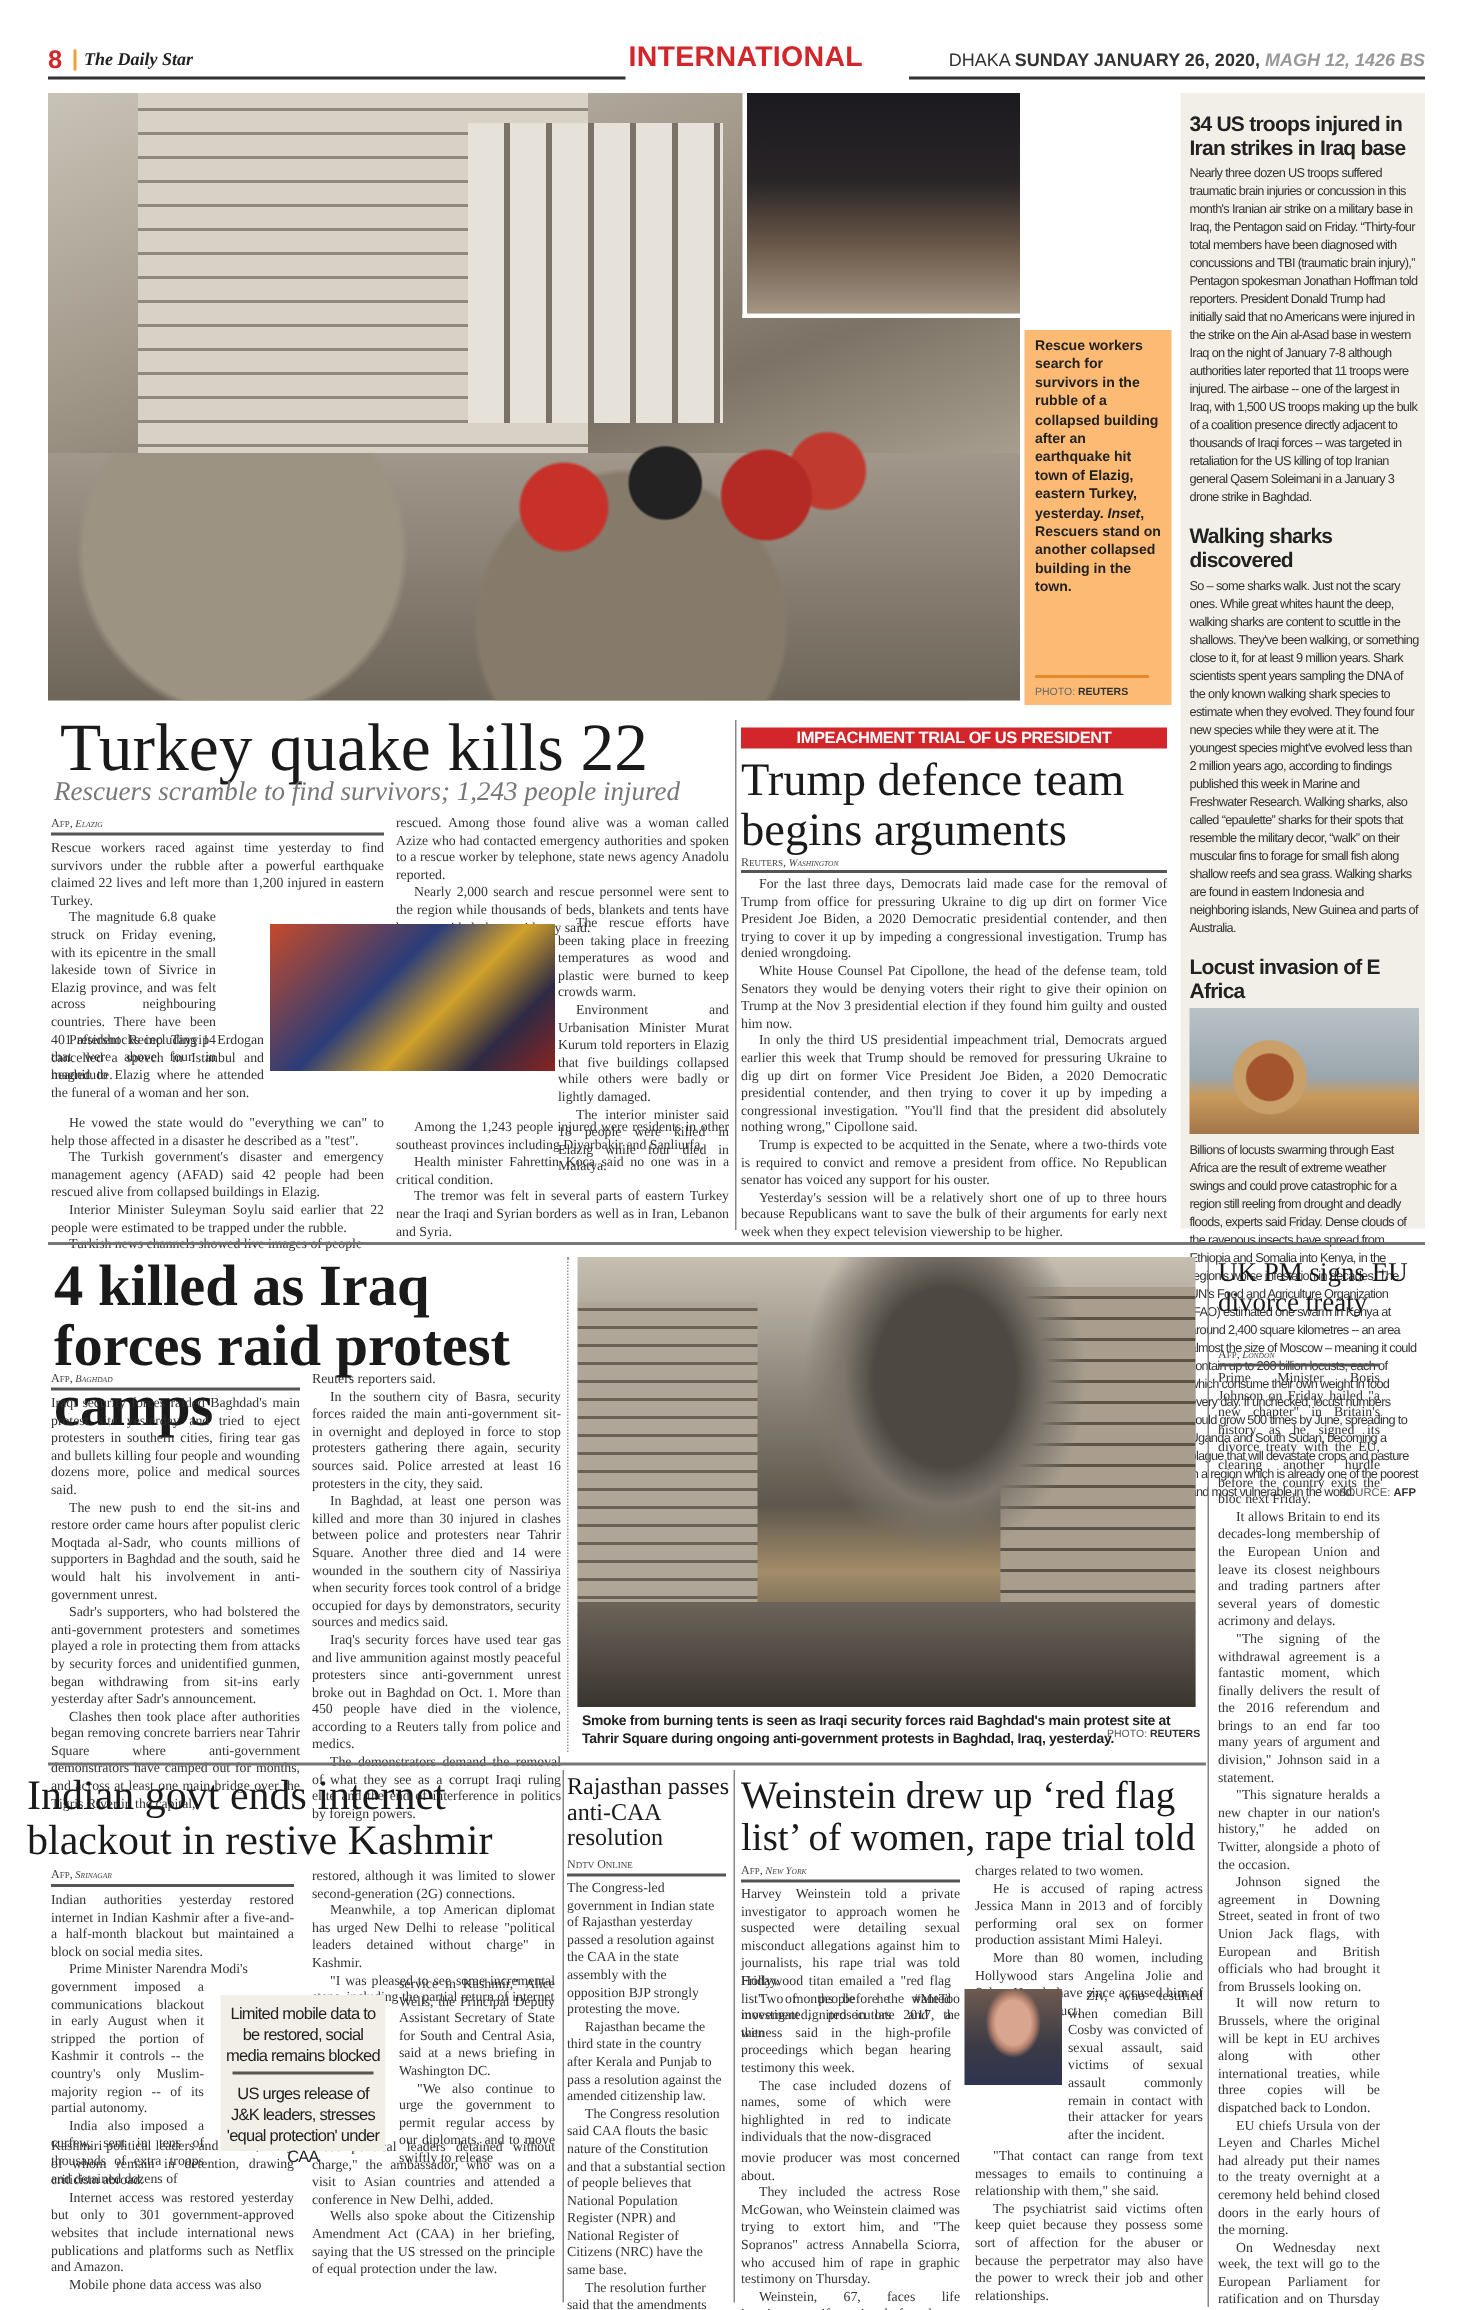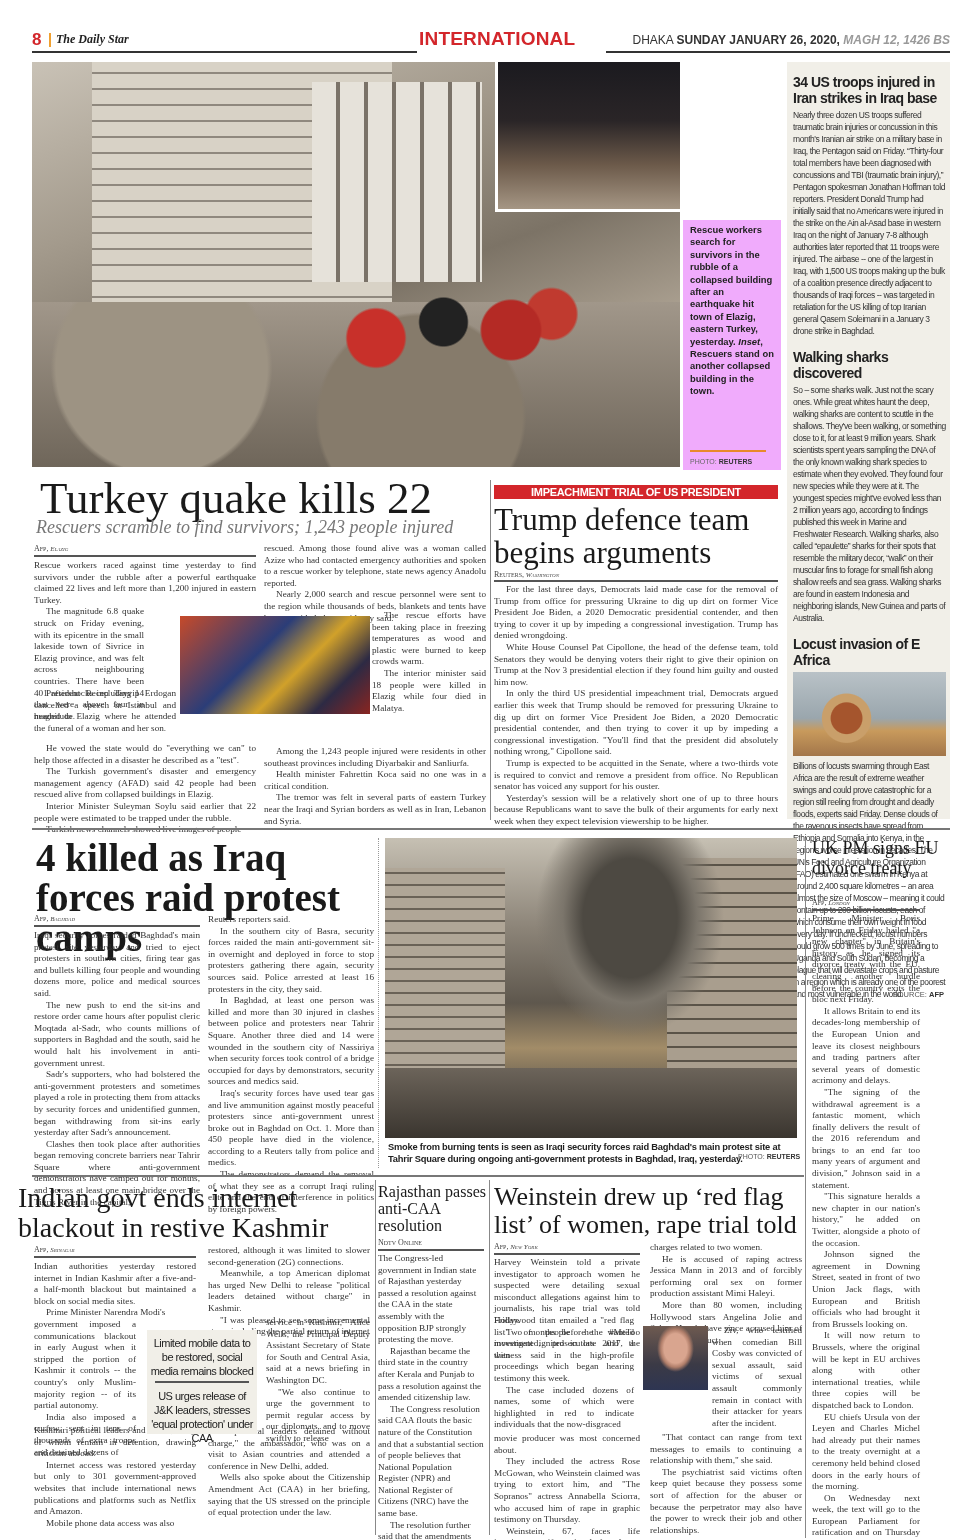--- a/index.html
+++ b/index.html
@@ -17,21 +17,21 @@
 #hdr .date b{font-weight:bold}
 #hdr .date i{color:#999;font-weight:bold}
 
 .photo{overflow:hidden}
 #mainPhoto{left:32px;top:62px;width:648px;height:405px;background:linear-gradient(160deg,#c9c2b6 0%,#a39a8c 30%,#7c7366 55%,#b5aa9a 80%,#8e8373 100%)}
 #mainPhoto .bldg{position:absolute;left:60px;top:0;width:300px;height:250px;background:repeating-linear-gradient(0deg,#d8d2c6 0 14px,#8f887e 14px 16px),#ccc}
 #mainPhoto .bldg2{position:absolute;left:280px;top:20px;width:170px;height:200px;background:repeating-linear-gradient(90deg,#e6e2da 0 24px,#7a7268 24px 28px)}
 #mainPhoto .rubble{position:absolute;left:0;top:240px;width:648px;height:165px;background:radial-gradient(circle at 20% 40%,#9d9383 0 20%,transparent 21%),radial-gradient(circle at 60% 70%,#867b6b 0 25%,transparent 26%),linear-gradient(180deg,#a1978a,#6f665a)}
 #mainPhoto .crowd{position:absolute;left:290px;top:180px;width:270px;height:160px;background:radial-gradient(circle at 20% 60%,#c8302a 0 12%,transparent 13%),radial-gradient(circle at 45% 50%,#222 0 14%,transparent 15%),radial-gradient(circle at 70% 55%,#b42a25 0 14%,transparent 15%),radial-gradient(circle at 85% 45%,#c03a2f 0 10%,transparent 11%)}
 #insetPhoto{left:495px;top:62px;width:185px;height:150px;background:linear-gradient(180deg,#1b1a1f 0%,#2a2527 40%,#6c5a4a 70%,#a59684 100%);border-left:3px solid #fff;border-bottom:3px solid #fff}
-#capBox{left:683px;top:220px;width:98px;height:250px;background:#f0abfc}
+#capBox{left:683px;top:220px;width:98px;height:250px;background:#fdba74}
 #capBox .txt{font:bold 9.4px/12.4px "Liberation Sans",sans-serif;color:#222;padding:4px 6px 0 7px}
 #capBox .rule{position:absolute;left:7px;top:230px;width:76px;height:2px;background:#e8892a}
 #capBox .cred{position:absolute;left:7px;top:238px;font:7px "Liberation Sans",sans-serif;color:#666}
 #capBox .cred b{color:#333}
 
 #sidebar{left:787px;top:62px;width:163px;height:757px;background:#f1efe8}
 #sidebar h3{font:bold 14px/16px "Liberation Sans",sans-serif;letter-spacing:-0.5px;color:#222;margin:12px 4px 3px 6px}
 #sidebar p{font:8.5px/12px "Liberation Sans",sans-serif;letter-spacing:-0.45px;color:#333;margin:0 4px 0 6px}
 #locust{margin:4px 4px 4px 6px;height:84px;background:radial-gradient(circle at 35% 55%,#a5552d 0 14%,#c99f6a 15% 22%,transparent 23%),linear-gradient(180deg,#b9c2c7 0%,#9aa6ad 55%,#c89a5c 70%,#a2764a 100%)}
 #sidebar .src{text-align:right;font:7.5px "Liberation Sans",sans-serif;color:#555;margin:-10px 6px 0 0}
@@ -117,20 +117,21 @@
     <p>The Turkish government's disaster and emergency management agency (AFAD) said 42 people had been rescued alive from collapsed buildings in Elazig.</p>
     <p>Interior Minister Suleyman Soylu said earlier that 22 people were estimated to be trapped under the rubble.</p>
     <p>Turkish news channels showed live images of people</p>
   </div>
   <div class="abs body" style="left:264px;top:543px;width:222px">
     <p class="first">rescued. Among those found alive was a woman called Azize who had contacted emergency authorities and spoken to a rescue worker by telephone, state news agency Anadolu reported.</p>
     <p>Nearly 2,000 search and rescue personnel were sent to the region while thousands of beds, blankets and tents have been provided, the presidency said.</p>
   </div>
   <div class="abs body" style="left:372px;top:610px;width:114px">
     <p>The rescue efforts have been taking place in freezing temperatures as wood and plastic were burned to keep crowds warm.</p>
+    <p>Environment and Urbanisation Minister Murat Kurum told reporters in Elazig that five buildings collapsed while others were badly or lightly damaged.</p>
     <p>The interior minister said 18 people were killed in Elazig while four died in Malatya.</p>
   </div>
   <div class="abs body" style="left:264px;top:746px;width:222px">
     <p>Among the 1,243 people injured were residents in other southeast provinces including Diyarbakir and Sanliurfa.</p>
     <p>Health minister Fahrettin Koca said no one was in a critical condition.</p>
     <p>The tremor was felt in several parts of eastern Turkey near the Iraqi and Syrian borders as well as in Iran, Lebanon and Syria.</p>
   </div>
   <div id="tkInset" class="abs photo"></div>
 </div>
 

